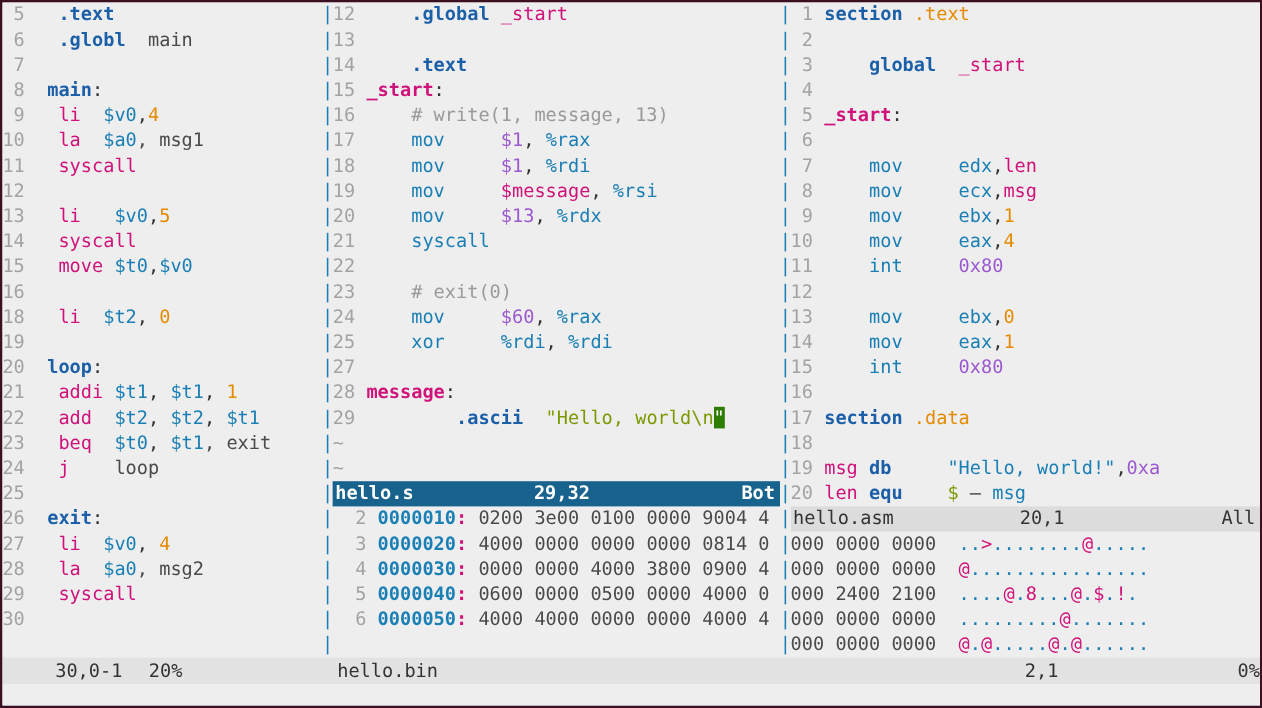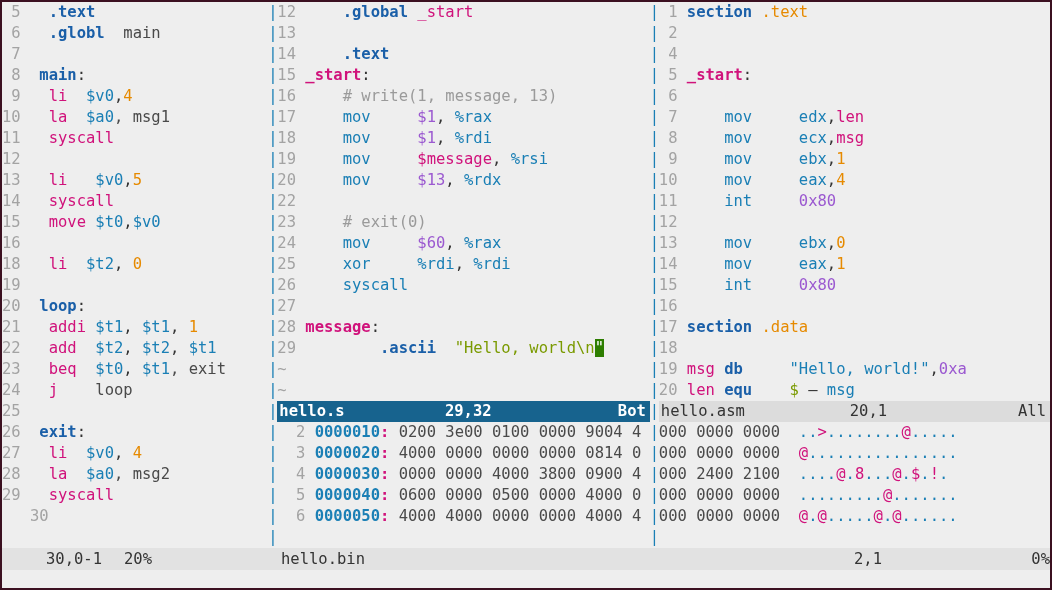--- a/index.html
+++ b/index.html
@@ -172,42 +172,42 @@
           <div class="codeline"><span class="ln" style="width: 2ch;">20</span><span class="plain"> </span><span class="plain"> </span><span class="lblsec">loop</span><span class="plain">:</span></div>
           <div class="codeline"><span class="ln" style="width: 2ch;">21</span><span class="plain"> </span><span class="plain">  </span><span class="kw">addi</span><span class="plain"> </span><span class="reg">$t1</span><span class="plain">, </span><span class="reg">$t1</span><span class="plain">, </span><span class="num">1</span></div>
           <div class="codeline"><span class="ln" style="width: 2ch;">22</span><span class="plain"> </span><span class="plain">  </span><span class="kw">add</span><span class="plain">  </span><span class="reg">$t2</span><span class="plain">, </span><span class="reg">$t2</span><span class="plain">, </span><span class="reg">$t1</span></div>
           <div class="codeline"><span class="ln" style="width: 2ch;">23</span><span class="plain"> </span><span class="plain">  </span><span class="kw">beq</span><span class="plain">  </span><span class="reg">$t0</span><span class="plain">, </span><span class="reg">$t1</span><span class="ident">, exit</span></div>
           <div class="codeline"><span class="ln" style="width: 2ch;">24</span><span class="plain"> </span><span class="plain">  </span><span class="kw">j</span><span class="ident">    loop</span></div>
           <div class="codeline"><span class="ln" style="width: 2ch;">25</span><span class="plain"> </span></div>
           <div class="codeline"><span class="ln" style="width: 2ch;">26</span><span class="plain"> </span><span class="plain"> </span><span class="lblsec">exit</span><span class="plain">:</span></div>
           <div class="codeline"><span class="ln" style="width: 2ch;">27</span><span class="plain"> </span><span class="plain">  </span><span class="kw">li</span><span class="plain">  </span><span class="reg">$v0</span><span class="plain">, </span><span class="num">4</span></div>
           <div class="codeline"><span class="ln" style="width: 2ch;">28</span><span class="plain"> </span><span class="plain">  </span><span class="kw">la</span><span class="plain">  </span><span class="reg">$a0</span><span class="ident">, msg2</span></div>
           <div class="codeline"><span class="ln" style="width: 2ch;">29</span><span class="plain"> </span><span class="plain">  </span><span class="kw">syscall</span></div>
-          <div class="codeline"><span class="ln" style="width: 2ch; padding-left: 28px;">30</span><span class="plain"> </span></div>
+          <div class="codeline"><span class="ln" style="width: 2ch;">30</span><span class="plain"> </span></div>
         </div>
     </div>
 
     <div class="vsep" id="sep1"><span>|</span><span>|</span><span>|</span><span>|</span><span>|</span><span>|</span><span>|</span><span>|</span><span>|</span><span>|</span><span>|</span><span>|</span><span>|</span><span>|</span><span>|</span><span>|</span><span>|</span><span>|</span><span>|</span><span>|</span><span>|</span><span>|</span><span>|</span><span>|</span><span>|</span><span>|</span></div>
 
     <div class="col col-mid">
       <div id="mid-lines">
           <div class="codeline"><span class="ln" style="width: 2ch;">12</span><span class="plain"> </span><span class="plain">    </span><span class="dir">.global</span><span class="kw"> _start</span></div>
           <div class="codeline"><span class="ln" style="width: 2ch;">13</span><span class="plain"> </span></div>
           <div class="codeline"><span class="ln" style="width: 2ch;">14</span><span class="plain"> </span><span class="plain">    </span><span class="dir">.text</span></div>
           <div class="codeline"><span class="ln" style="width: 2ch;">15</span><span class="plain"> </span><span class="lbl">_start</span><span class="plain">:</span></div>
           <div class="codeline"><span class="ln" style="width: 2ch;">16</span><span class="plain"> </span><span class="cmt">    # write(1, message, 13)</span></div>
           <div class="codeline"><span class="ln" style="width: 2ch;">17</span><span class="plain"> </span><span class="plain">    </span><span class="reg">mov</span><span class="plain">     </span><span class="purple">$1</span><span class="plain">, </span><span class="reg">%rax</span></div>
           <div class="codeline"><span class="ln" style="width: 2ch;">18</span><span class="plain"> </span><span class="plain">    </span><span class="reg">mov</span><span class="plain">     </span><span class="purple">$1</span><span class="plain">, </span><span class="reg">%rdi</span></div>
           <div class="codeline"><span class="ln" style="width: 2ch;">19</span><span class="plain"> </span><span class="plain">    </span><span class="reg">mov</span><span class="plain">     </span><span class="kw">$message</span><span class="plain">, </span><span class="reg">%rsi</span></div>
           <div class="codeline"><span class="ln" style="width: 2ch;">20</span><span class="plain"> </span><span class="plain">    </span><span class="reg">mov</span><span class="plain">     </span><span class="purple">$13</span><span class="plain">, </span><span class="reg">%rdx</span></div>
+          <div class="codeline"><span class="ln" style="width: 2ch;">21</span><span class="plain"> </span><span class="plain">    </span><span class="reg">syscall</span></div>
           <div class="codeline"><span class="ln" style="width: 2ch;">22</span><span class="plain"> </span></div>
           <div class="codeline"><span class="ln" style="width: 2ch;">23</span><span class="plain"> </span><span class="cmt">    # exit(0)</span></div>
           <div class="codeline"><span class="ln" style="width: 2ch;">24</span><span class="plain"> </span><span class="plain">    </span><span class="reg">mov</span><span class="plain">     </span><span class="purple">$60</span><span class="plain">, </span><span class="reg">%rax</span></div>
           <div class="codeline"><span class="ln" style="width: 2ch;">25</span><span class="plain"> </span><span class="plain">    </span><span class="reg">xor</span><span class="plain">     </span><span class="reg">%rdi</span><span class="plain">, </span><span class="reg">%rdi</span></div>
-          <div class="codeline"><span class="ln" style="width: 2ch;">26</span><span class="plain"> </span><span class="plain">    </span><span class="reg">syscall</span></div>
           <div class="codeline"><span class="ln" style="width: 2ch;">27</span><span class="plain"> </span></div>
           <div class="codeline"><span class="ln" style="width: 2ch;">28</span><span class="plain"> </span><span class="lbl">message</span><span class="plain">:</span></div>
           <div class="codeline"><span class="ln" style="width: 2ch;">29</span><span class="plain"> </span><span class="plain">        </span><span class="dir">.ascii</span><span class="plain">  </span><span class="str">"Hello, world\n</span><span class="cursor-blk">"</span></div>
         </div>
       <div id="mid-tildes">
           <div class="codeline tilde">~</div>
           <div class="codeline tilde">~</div>
         </div>
       <div class="statusline status-active">
         <span class="status-file">hello.s</span>
@@ -223,20 +223,21 @@
         </div>
       <div class="spacer-fill"></div>
     </div>
 
     <div class="vsep" id="sep2"><span>|</span><span>|</span><span>|</span><span>|</span><span>|</span><span>|</span><span>|</span><span>|</span><span>|</span><span>|</span><span>|</span><span>|</span><span>|</span><span>|</span><span>|</span><span>|</span><span>|</span><span>|</span><span>|</span><span>|</span><span>|</span><span>|</span><span>|</span><span>|</span><span>|</span><span>|</span></div>
 
     <div class="col col-right">
       <div id="right-lines">
           <div class="codeline"><span class="ln" style="width: 2ch;">1</span><span class="plain"> </span><span class="dir">section</span><span class="orange"> .text</span></div>
           <div class="codeline"><span class="ln" style="width: 2ch;">2</span><span class="plain"> </span></div>
+          <div class="codeline"><span class="ln" style="width: 2ch;">3</span><span class="plain"> </span><span class="plain">    </span><span class="dir">global</span><span class="kw">  _start</span></div>
           <div class="codeline"><span class="ln" style="width: 2ch;">4</span><span class="plain"> </span></div>
           <div class="codeline"><span class="ln" style="width: 2ch;">5</span><span class="plain"> </span><span class="lbl">_start</span><span class="plain">:</span></div>
           <div class="codeline"><span class="ln" style="width: 2ch;">6</span><span class="plain"> </span></div>
           <div class="codeline"><span class="ln" style="width: 2ch;">7</span><span class="plain"> </span><span class="plain">    </span><span class="reg">mov</span><span class="plain">     </span><span class="reg">edx</span><span class="plain">,</span><span class="kw">len</span></div>
           <div class="codeline"><span class="ln" style="width: 2ch;">8</span><span class="plain"> </span><span class="plain">    </span><span class="reg">mov</span><span class="plain">     </span><span class="reg">ecx</span><span class="plain">,</span><span class="kw">msg</span></div>
           <div class="codeline"><span class="ln" style="width: 2ch;">9</span><span class="plain"> </span><span class="plain">    </span><span class="reg">mov</span><span class="plain">     </span><span class="reg">ebx</span><span class="plain">,</span><span class="num">1</span></div>
           <div class="codeline"><span class="ln" style="width: 2ch;">10</span><span class="plain"> </span><span class="plain">    </span><span class="reg">mov</span><span class="plain">     </span><span class="reg">eax</span><span class="plain">,</span><span class="num">4</span></div>
           <div class="codeline"><span class="ln" style="width: 2ch;">11</span><span class="plain"> </span><span class="plain">    </span><span class="reg">int</span><span class="plain">     </span><span class="purple">0x80</span></div>
           <div class="codeline"><span class="ln" style="width: 2ch;">12</span><span class="plain"> </span></div>
           <div class="codeline"><span class="ln" style="width: 2ch;">13</span><span class="plain"> </span><span class="plain">    </span><span class="reg">mov</span><span class="plain">     </span><span class="reg">ebx</span><span class="plain">,</span><span class="num">0</span></div>

